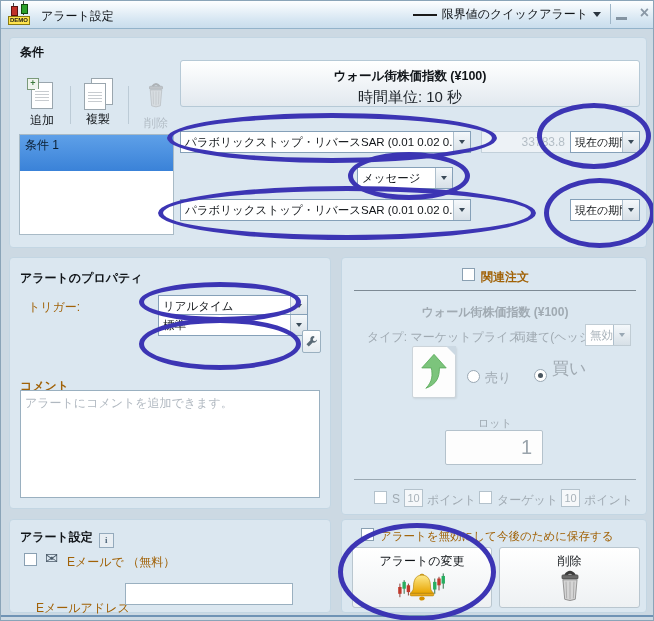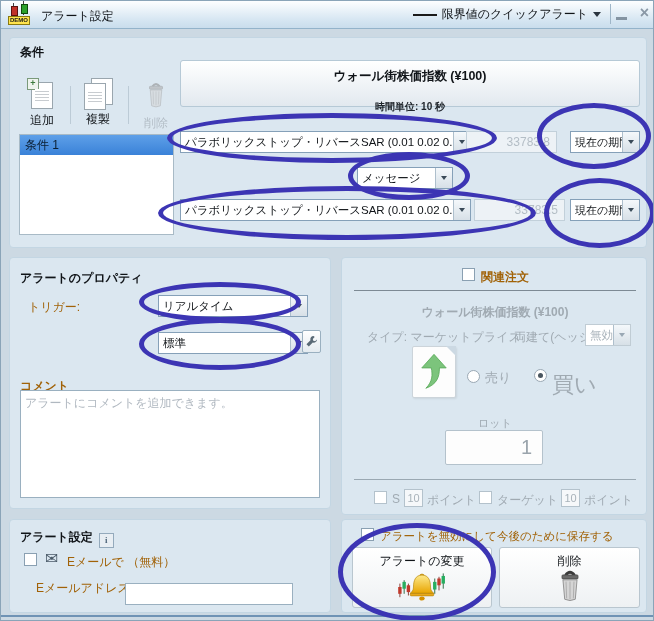--- a/index.html
+++ b/index.html
@@ -28,24 +28,24 @@
   .tool.disabled .tlabel{color:#b3bdc6;}
   .vsep{position:absolute;width:1px;height:38px;background:#bccbd6;}
   .page{width:20px;height:25px;background:#fff;border:1px solid #9aa6ae;position:relative;margin:0 auto;}
   .page::after{content:'';position:absolute;left:3px;right:3px;top:6px;height:13px;background:repeating-linear-gradient(#fff 0 2px,#c8ccd0 2px 3px);}
   .plus-badge{position:absolute;left:-5px;top:-5px;width:10px;height:10px;background:#eef4ee;border:1px solid #7a9a7a;color:#3c7a3c;font-size:9px;font-weight:bold;line-height:9px;}
   .page-back{position:absolute;left:7px;top:-4px;width:20px;height:25px;background:#fff;border:1px solid #9aa6ae;}
   .trash-sm{opacity:.55;filter:grayscale(1);}
   
   .inst-head{position:absolute;background:linear-gradient(#ffffff,#e2e9ef);border:1px solid #b6c9d6;border-radius:3px;text-align:center;cursor:pointer;}
   .inst-name{font-size:12.5px;font-weight:bold;color:#101418;margin-top:7px;}
-  .inst-tf{font-size:10px;color:#20262c;margin-top:15px;font-weight:bold;}
+  .inst-tf{font-size:15px;color:#20262c;margin-top:3px;}
   
   .clist{position:absolute;background:#fff;border:1px solid #a8bac6;box-sizing:border-box;}
-  .clist-item{height:20px;line-height:20px;font-size:12px;padding:0 5px;background:linear-gradient(#5ea0e8,#3a82d8);color:#0b1f33;cursor:pointer;}
+  .clist-item{height:36px;line-height:20px;font-size:12px;padding:0 5px;background:linear-gradient(#5ea0e8,#3a82d8);color:#0b1f33;cursor:pointer;}
   
   .combo{position:absolute;height:22px;background:#fff;border:1px solid #85a0b8;display:flex;align-items:center;box-sizing:border-box;cursor:pointer;}
   .combo-text{flex:1;padding:0 4px;font-size:11.5px;color:#101418;white-space:nowrap;overflow:hidden;}
   .combo-btn{width:16px;height:100%;border-left:1px solid #aebfcc;background:linear-gradient(#f4f8fb,#d7e0e7);display:flex;align-items:center;justify-content:center;flex:0 0 16px;}
   .arr{width:0;height:0;border-left:3.5px solid transparent;border-right:3.5px solid transparent;border-top:4.5px solid #3a4a58;}
   .combo.disabled .combo-text{color:#a8b2ba;}
   .num-field{position:absolute;height:22px;background:#edf2f6;border:1px solid #c2d0da;box-sizing:border-box;font-size:12px;color:#b4bec6;text-align:right;line-height:20px;padding-right:6px;}
   .wrench-btn{position:absolute;width:19px;height:23px;background:linear-gradient(#ffffff,#e4ebf0);border:1px solid #9ab0c0;border-radius:2px;display:flex;align-items:center;justify-content:center;cursor:pointer;box-sizing:border-box;}
   .lbl{position:absolute;font-size:12px;color:#a16207;white-space:nowrap;}
   .lbl.bold{font-weight:bold;}
@@ -135,80 +135,79 @@
     <div class="clist" style="left:9px;top:96px;width:155px;height:101px;">
       <div class="clist-item">条件 1</div>
     </div>
 
     <div class="combo" style="left:170px;top:93px;width:291px;">
       <span class="combo-text">パラボリックストップ・リバースSAR (0.01 0.02 0.01)</span>
       <span class="combo-btn">
           <i class="arr"></i>
         </span>
     </div>
-    <div class="num-field" style="left:456px;top:93px;width:91px;">33783.8</div>
+    <div class="num-field" style="left:471px;top:93px;width:91px;">33783.8</div>
     <div class="combo" style="left:560px;top:93px;width:70px;">
       <span class="combo-text" style="font-size:11px;">現在の期間</span>
       <span class="combo-btn">
           <i class="arr"></i>
         </span>
     </div>
 
     <div class="combo" style="left:347px;top:129px;width:96px;">
       <span class="combo-text">メッセージ</span>
       <span class="combo-btn">
           <i class="arr"></i>
         </span>
     </div>
 
     <div class="combo" style="left:170px;top:161px;width:291px;">
       <span class="combo-text">パラボリックストップ・リバースSAR (0.01 0.02 0.01)</span>
       <span class="combo-btn">
           <i class="arr"></i>
         </span>
     </div>
-    <div class="num-field" style="left:464px;top:161px;width:91px;">33783.5</div>
     <div class="combo" style="left:560px;top:161px;width:70px;">
       <span class="combo-text" style="font-size:11px;">現在の期間</span>
       <span class="combo-btn">
           <i class="arr"></i>
         </span>
     </div>
   </div>
 
   <div class="gbox" style="left:8px;top:256px;width:322px;height:252px;">
     <div class="gbox-title" style="left:10px;top:12px;">アラートのプロパティ</div>
     <div class="lbl" style="left:18px;top:41px;">トリガー:</div>
     <div class="combo" style="left:148px;top:37px;width:150px;">
       <span class="combo-text">リアルタイム</span>
       <span class="combo-btn">
           <i class="arr"></i>
         </span>
     </div>
-    <div class="combo" style="left:148px;top:74px;width:150px;">
+    <div class="combo" style="left:148px;top:56px;width:150px;">
       <span class="combo-text">標準</span>
       <span class="combo-btn">
           <i class="arr"></i>
         </span>
     </div>
     <div class="wrench-btn" style="left:292px;top:72px;">
       <svg width="13" height="13" viewBox="0 0 16 16">
         <path d="M10.5 1.2a4 4 0 0 0-3.8 5.2L1.8 11.3 4.7 14.2l4.9-4.9a4 4 0 0 0 5.2-3.8L12.5 7.8 10.2 7.2 9.6 4.9 11.9 2.6a4 4 0 0 0-1.4-1.4z" fill="#5a6a76"></path>
       </svg>
     </div>
     <div class="lbl bold" style="left:10px;top:120px;">コメント</div>
     <textarea class="comment" style="left: 10px; top: 132px; width: 300px; height: 108px;" placeholder="アラートにコメントを追加できます。"></textarea>
   </div>
 
   <div class="gbox" style="left:8px;top:518px;width:322px;height:94px;">
     <div class="gbox-title" style="left:10px;top:9px;"><span>アラート設定</span><span class="info-icon">i</span></div>
     <div class="cb" style="left:14px;top:33px;"></div>
     <div class="env" style="left:35px;top:31px;">✉</div>
     <div class="lbl" style="left:57px;top:34px;">Eメールで （無料）</div>
-    <div class="lbl" style="left:26px;top:60px;">Eメールアドレス</div>
+    <div class="lbl" style="left:26px;top:80px;">Eメールアドレス</div>
     <input class="text-input" style="left: 115px; top: 63px; width: 168px; height: 22px;" value="">
   </div>
 
   <div class="gbox" style="left:340px;top:256px;width:306px;height:258px;">
     <div class="cb" style="left:120px;top:10px;"></div>
     <div class="lbl bold" style="left:139px;top:11px;">関連注文</div>
     <div class="hr" style="left:12px;top:32px;width:282px;"></div>
     <div class="lbl bold gray" style="left:0;top:46px;width:306px;text-align:center;">ウォール街株価指数 (¥100)</div>
     <div class="lbl gray" style="left:25px;top:71px;">タイプ: マーケットプライス</div>
     <div class="lbl gray" style="left:172px;top:71px;">両建て(ヘッジ)</div>
@@ -220,21 +219,21 @@
     </div>
 
     <div class="buy-page" style="left:70px;top:88px;">
       <svg width="30" height="38" viewBox="0 0 22 28" style="position:absolute;left:6px;top:6px;">
         <path d="M11 1 L20 11 h-5 c0 7-2 12-10 15 c5-5 5-10 4-15 h-7 z" fill="#7cc47c" stroke="#57a957" stroke-width="0.6"></path>
       </svg>
     </div>
     <div class="radio" style="left:125px;top:112px;"></div>
     <div class="lbl gray" style="left:143px;top:111px;font-size:13px;">売り</div>
     <div class="radio sel" style="left:192px;top:111px;"></div>
-    <div class="lbl gray" style="left:210px;top:112px;font-size:22px;">買い</div>
+    <div class="lbl gray" style="left:210px;top:99px;font-size:17px;">買い</div>
 
     <div class="lbl gray" style="left:0;top:158px;width:306px;text-align:center;font-size:11px;">ロット</div>
     <div class="lot-field" style="left:103px;top:172px;width:98px;height:35px;">1</div>
     <div class="hr" style="left:12px;top:221px;width:282px;background:#9aa8b2;"></div>
 
     <div class="cb disabled" style="left:32px;top:233px;"></div>
     <div class="lbl gray" style="left:50px;top:234px;">S</div>
     <div class="mini-field" style="left:62px;top:231px;">10</div>
     <div class="lbl gray" style="left:85px;top:234px;">ポイント</div>
     <div class="cb disabled" style="left:137px;top:233px;"></div>

